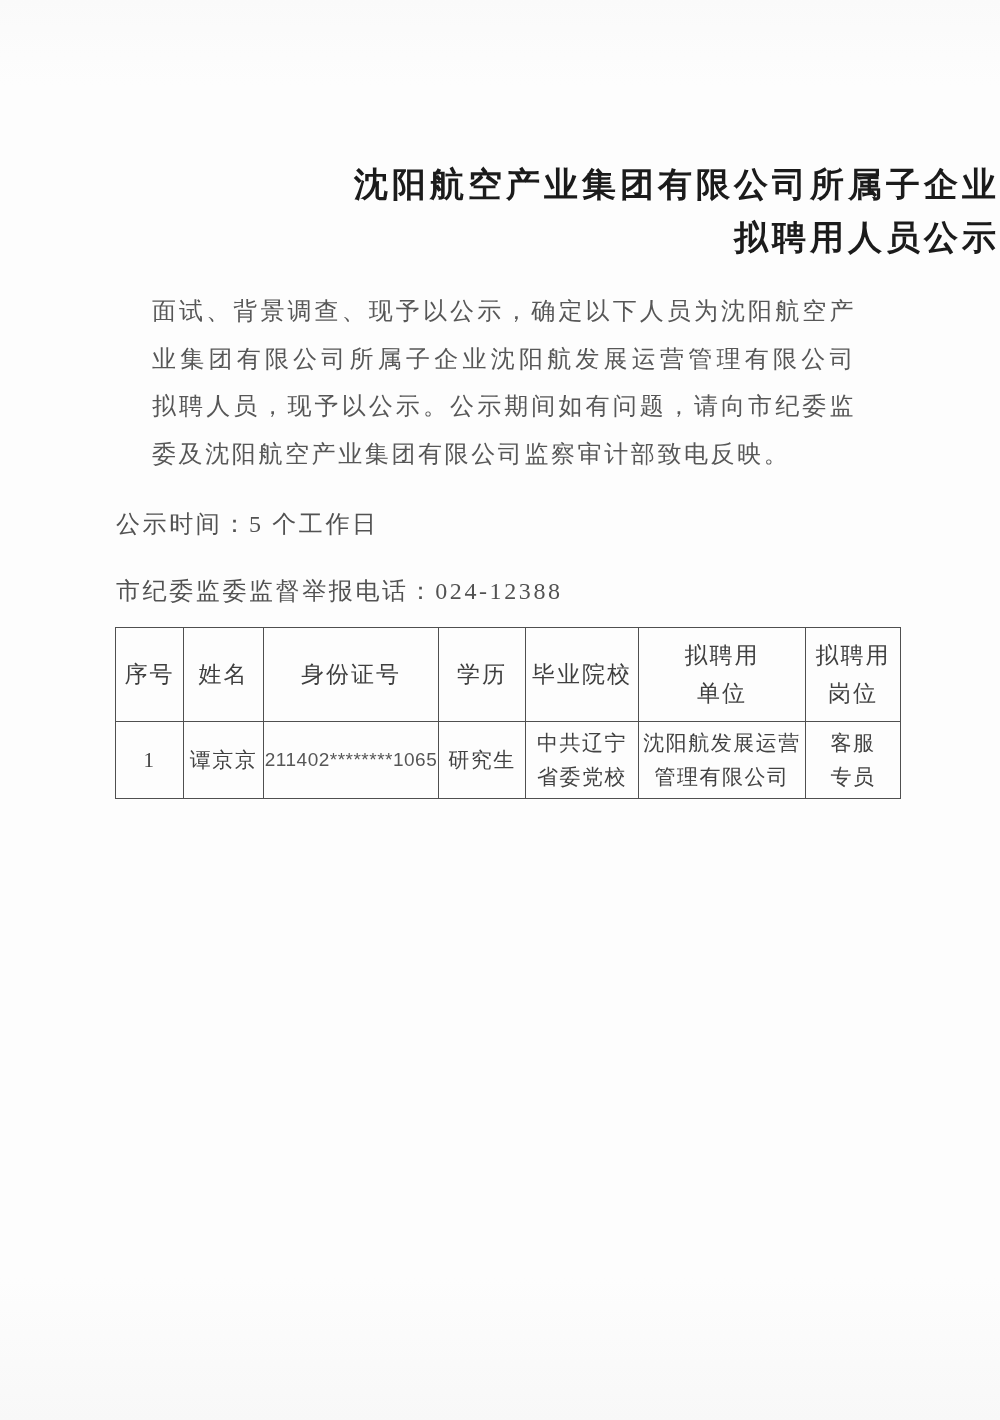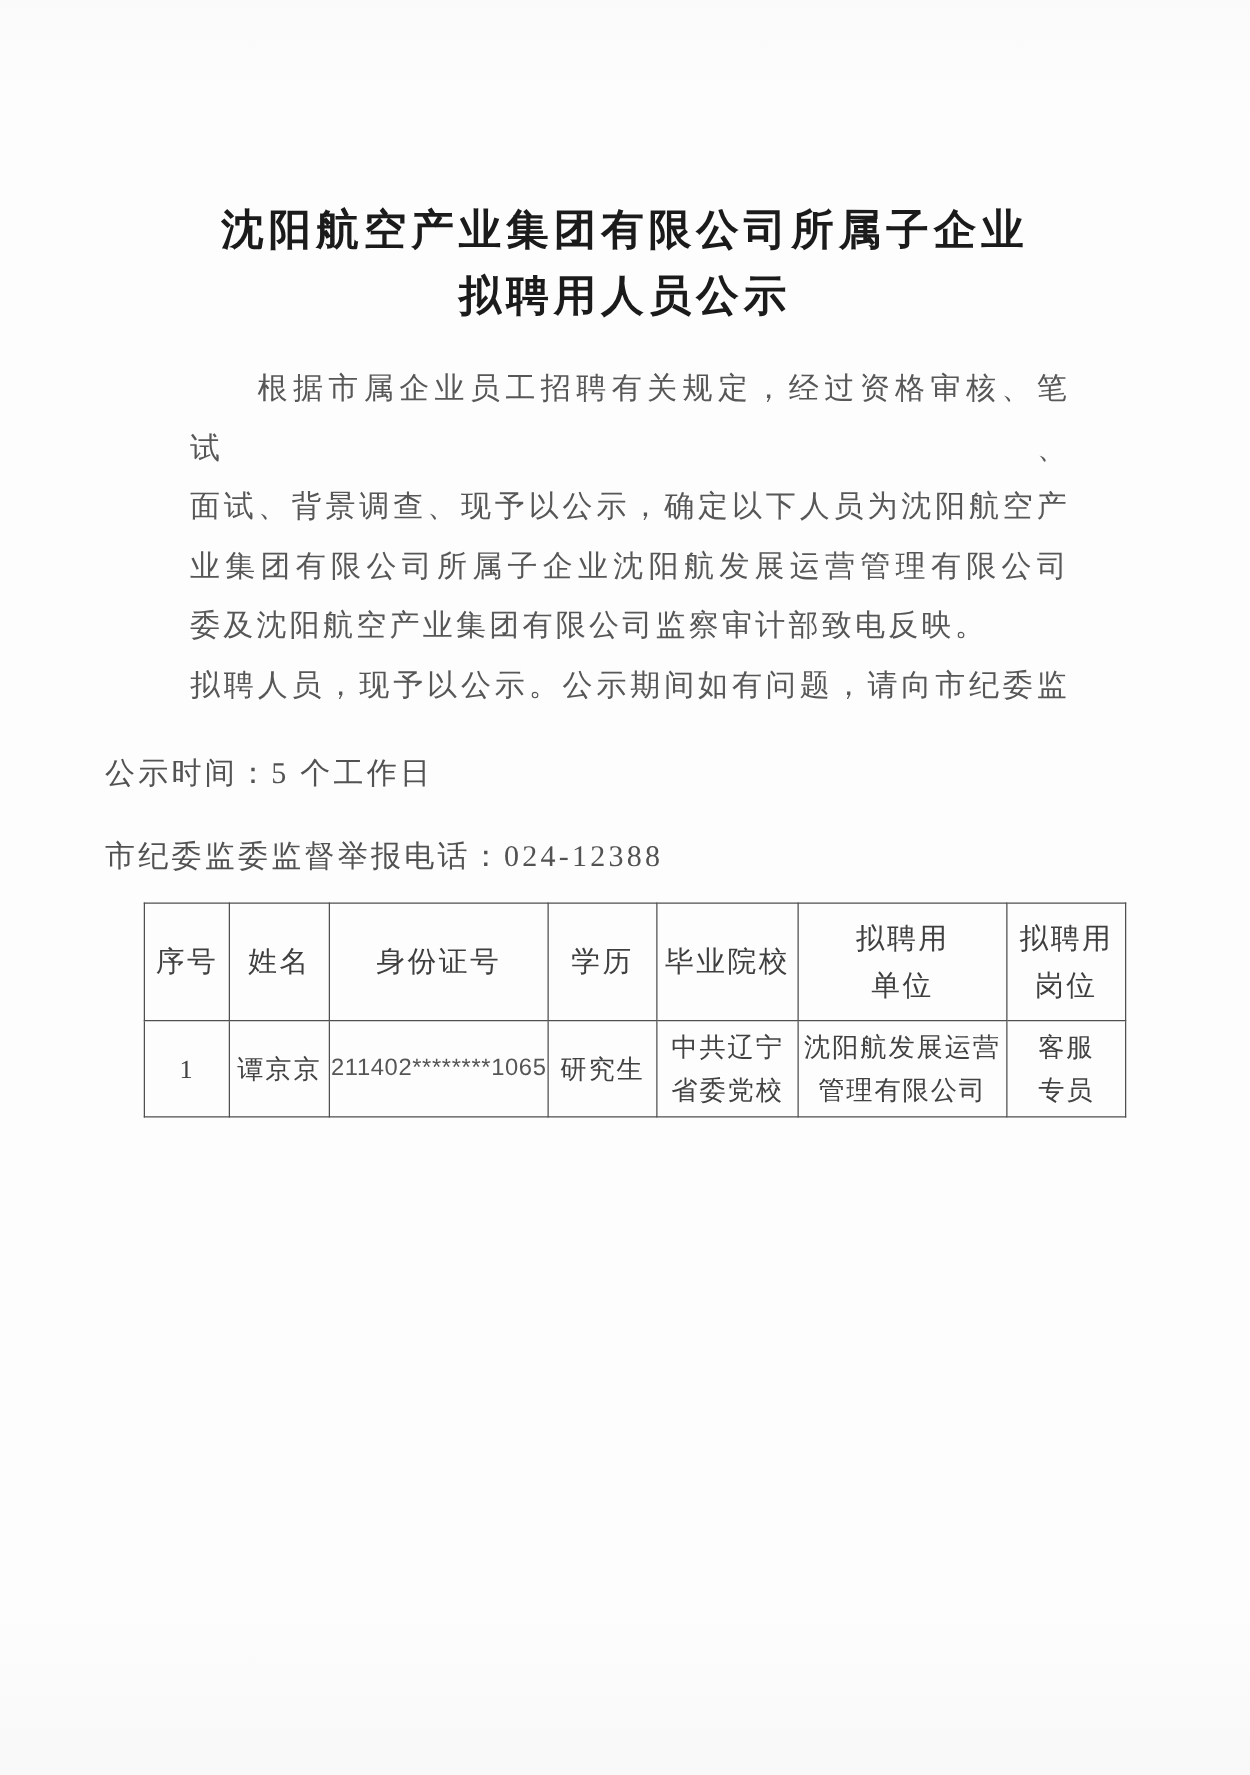--- a/index.html
+++ b/index.html
@@ -6,21 +6,21 @@
   .page {
     position: relative;
     width: 1000px;
     height: 1420px;
     background: linear-gradient(180deg, #fafafa 0%, #fdfdfd 6%, #fdfdfd 90%, #f8f8f8 100%);
     font-family: "Liberation Serif", serif;
     overflow: hidden;
   }
   .doc-title {
     padding-top: 158px;
-    text-align: center;
+    text-align: right;
     color: #1b1b1b;
   }
   .t-line {
     font-size: 34px;
     line-height: 53px;
     font-weight: bold;
     letter-spacing: 4px;
   }
   .para {
     width: 704px;
@@ -30,21 +30,21 @@
     line-height: 47.5px;
     letter-spacing: 2.6px;
   }
   .p-line {
     text-align: justify;
     text-align-last: justify;
   }
   .p-line-first { text-indent: 54px; }
   .p-line-last { text-align-last: left; }
   .info-line {
-    margin-left: 84px;
+    margin-left: 116px;
     font-size: 24px;
     line-height: 48px;
     letter-spacing: 2.6px;
     color: #525252;
   }
   .info-first { margin-top: 22px; }
   .hotline { margin-top: 19px; }
   .announce-table {
     margin: 12px 0 0 115px;
     width: 785px;
@@ -85,25 +85,24 @@
 <body>
 
 <div class="page">
 
   <div class="doc-title">
     <div class="t-line">沈阳航空产业集团有限公司所属子企业</div>
     <div class="t-line">拟聘用人员公示</div>
   </div>
 
   <div class="para">
-    <div class="p-line p-line-first">根据市属企业员工招聘有关规定，经过资格审核、笔试、</div>
     <div class="p-line">面试、背景调查、现予以公示，确定以下人员为沈阳航空产</div>
     <div class="p-line">业集团有限公司所属子企业沈阳航发展运营管理有限公司</div>
+    <div class="p-line">拟聘人员，现予以公示。公示期间如有问题，请向市纪委监</div>
     <div class="p-line p-line-last">委及沈阳航空产业集团有限公司监察审计部致电反映。</div>
-    <div class="p-line">拟聘人员，现予以公示。公示期间如有问题，请向市纪委监</div>
   </div>
 
   <div class="info-line info-first">公示时间：5 个工作日</div>
   <div class="info-line hotline">市纪委监委监督举报电话：024-12388</div>
 
   <table class="announce-table">
     <colgroup>
       <col style="width:68px">
         <col style="width:80px">
         <col style="width:175px">

